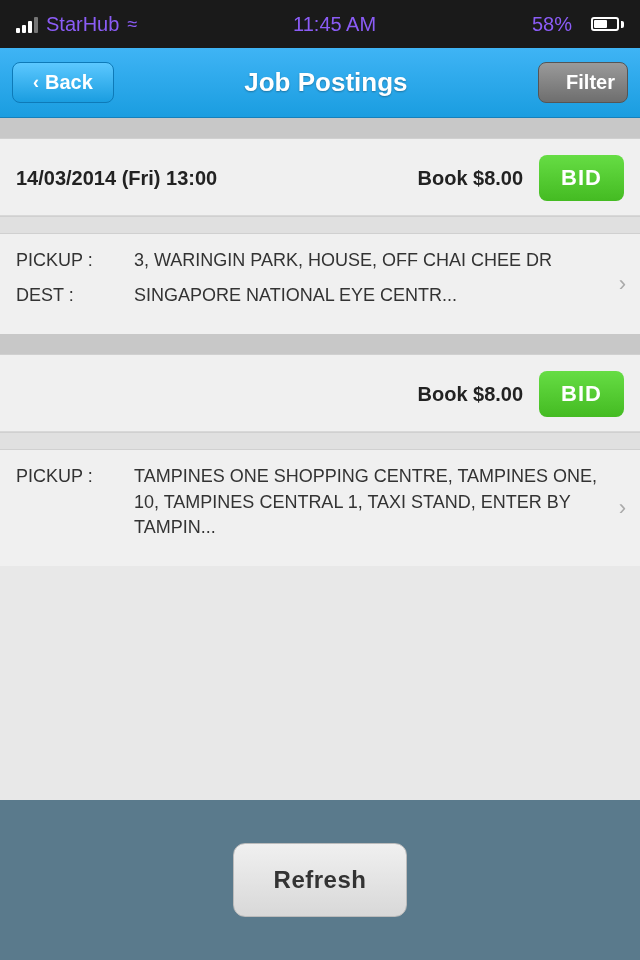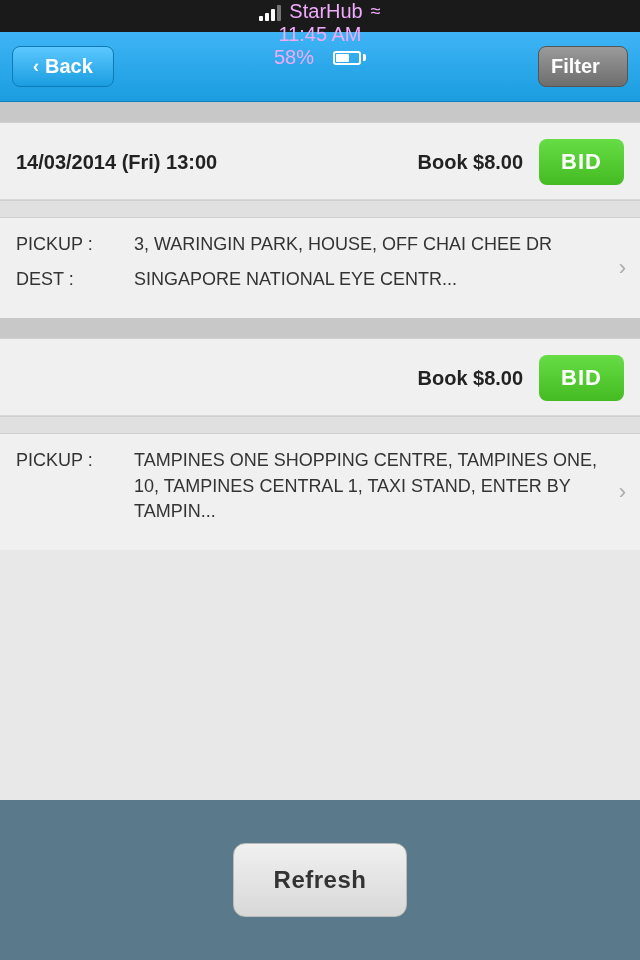--- a/index.html
+++ b/index.html
@@ -9,29 +9,28 @@
       width: 640px;
       height: 960px;
       font-family: -apple-system, 'Helvetica Neue', Arial, sans-serif;
       background: #d0d8de;
       overflow: hidden;
     }
 
     
     .status-bar {
       background: #1a1a1a;
-      height: 32px;
+      height: 48px;
       display: flex;
       align-items: center;
       justify-content: space-between;
       padding: 0 16px;
-      color: #f0abfc;
+      color: #8b5cf6;
       font-size: 20px;
       font-weight: 500;
-      flex-direction: column;
     }
     .status-left {
       display: flex;
       align-items: center;
       gap: 8px;
     }
     .signal-bars {
       display: flex;
       align-items: flex-end;
       gap: 2px;
@@ -115,21 +114,21 @@
     .nav-filter-btn {
       background: linear-gradient(180deg, #9a9a9a 0%, #6e6e6e 100%);
       border: 1.5px solid #555;
       border-radius: 8px;
       color: white;
       font-size: 20px;
       font-weight: 600;
       padding: 8px 12px;
       cursor: pointer;
       min-width: 90px;
-      text-align: left;
+      text-align: right;
     }
 
     
     .content {
       background: #e8e8e8;
       height: calc(960px - 40px - 70px);
       overflow-y: auto;
     }
 
     
@@ -281,20 +280,21 @@
       <div class="battery-tip"></div>
     </div>
   </div>
 </div>
 
 <div class="nav-bar">
   <button class="nav-back-btn">
     <span class="nav-back-chevron">‹</span>
     <span>Back</span>
   </button>
+  <span class="nav-title">Job Postings</span>
   <button class="nav-filter-btn">Filter</button>
 </div>
 
 <div class="content">
 
   <div class="section-gap"></div>
 
   <div class="job-card">
     <div class="job-header">
       <span class="job-datetime">14/03/2014 (Fri) 13:00</span>

